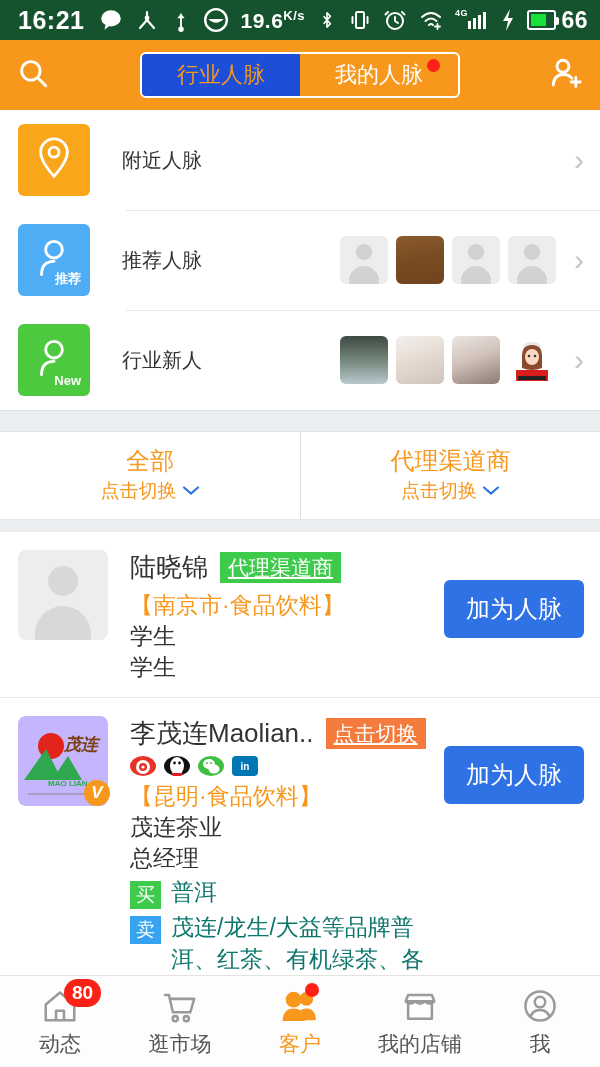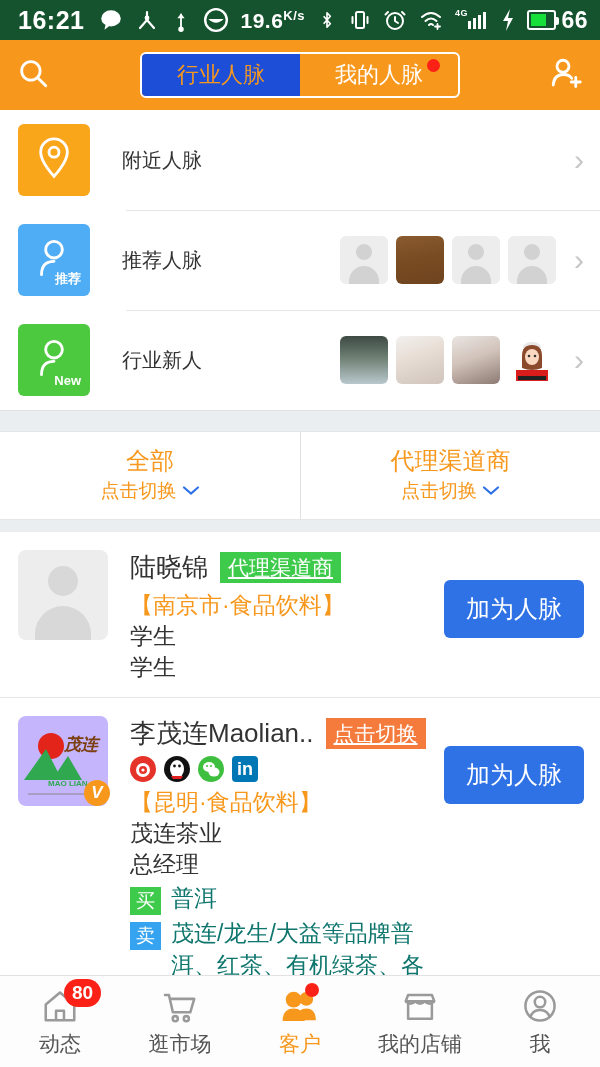--- a/index.html
+++ b/index.html
@@ -117,22 +117,22 @@
     background: #F7981D; color: #fff; font-size: 17px; font-weight: bold;
     display: flex; align-items: center; justify-content: center; font-style: italic;
   }
   .card-body { flex: 1 1 auto; margin-left: 22px; min-width: 0; }
   .name-row { display: flex; align-items: center; gap: 12px; }
   .cname { font-size: 26px; color: #333; white-space: nowrap; }
   .badge { font-size: 21px; color: #fff; padding: 2px 8px; line-height: 1.3; white-space: nowrap; text-decoration: underline; }
   .badge.green { background: #3ECB4B; }
   .badge.orange { background: #F47B3C; }
   .socials { display: flex; gap: 8px; margin-top: 5px; }
-  .soc { width: 26px; height: 26px; border-radius: 4px; display: flex; align-items: center; justify-content: center;
-         font-size: 18px; color: #fff; font-weight: bold; }
+  .soc { width: 26px; height: 20px; border-radius: 4px; display: flex; align-items: center; justify-content: center;
+         font-size: 10px; color: #fff; font-weight: bold; }
   .soc.weibo { background: #E6332A; border-radius: 50%; }
   .soc.qq { background: #111; border-radius: 50%; }
   .soc.wechat { background: #3FBF3F; border-radius: 50%; }
   .soc.linkedin { background: #0077B5; }
   .cloc { font-size: 23px; color: #F7981D; margin-top: 5px; }
   .cline { font-size: 23px; color: #333; line-height: 1.35; }
   .taglines { margin-top: 2px; }
   .tagline { display: flex; align-items: flex-start; gap: 10px; margin-top: 3px; }
   .tag { font-size: 19px; color: #fff; padding: 1px 6px; line-height: 1.35; flex: 0 0 auto; margin-top: 4px; }
   .tag.buy { background: #3ECB4B; }

